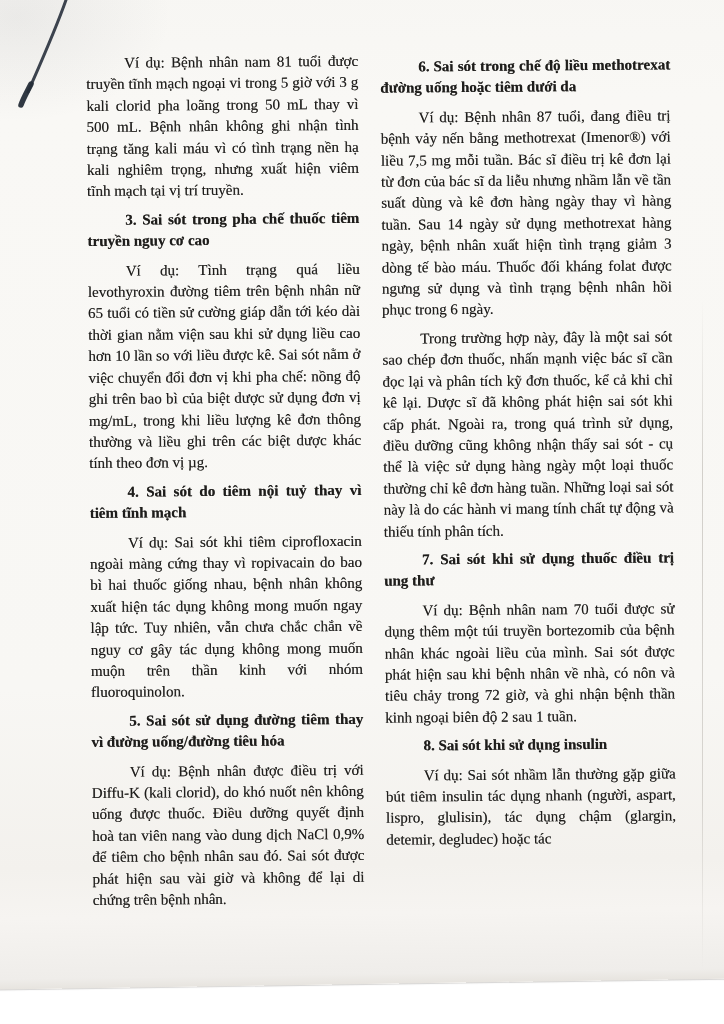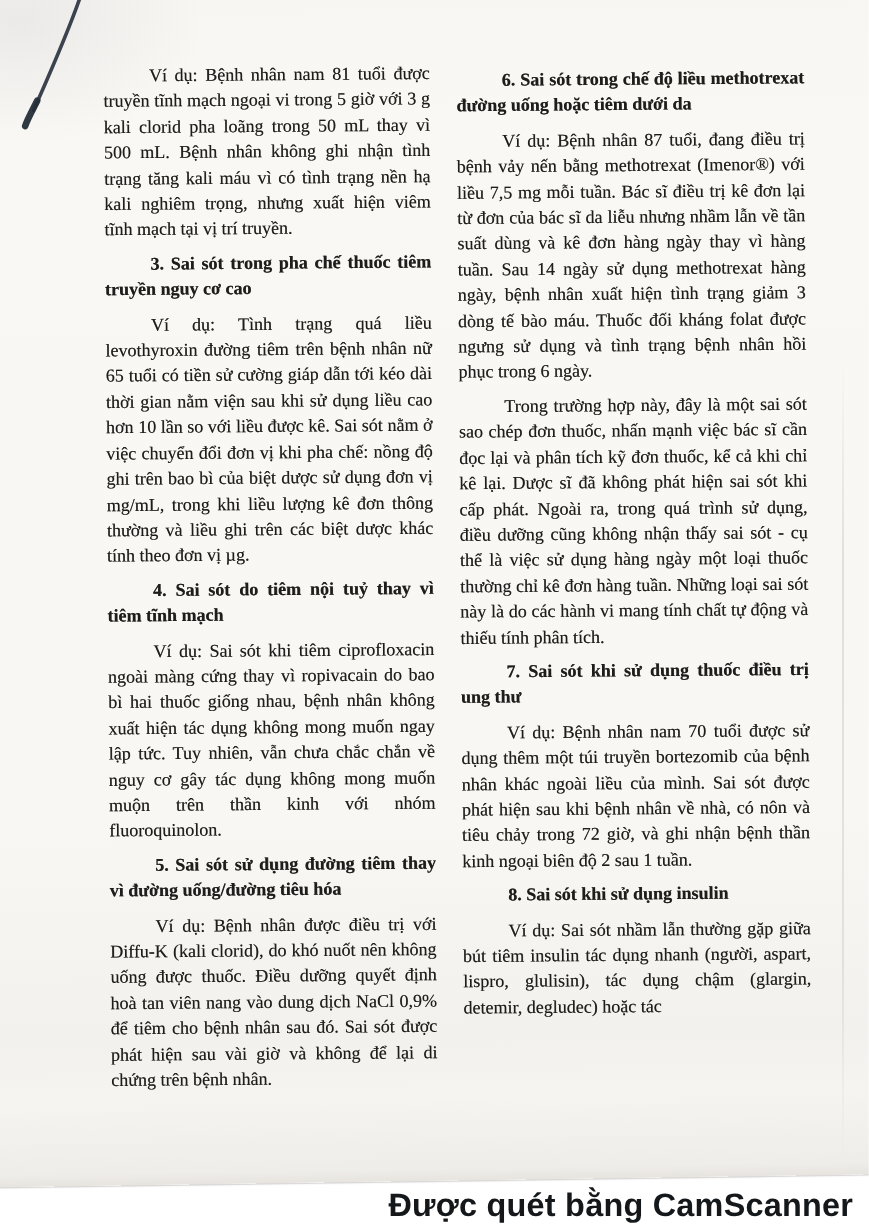--- a/index.html
+++ b/index.html
@@ -128,15 +128,14 @@
         <h3 class="heading">6. Sai sót trong chế độ liều methotrexat đường uống hoặc tiêm dưới da</h3>
         <p class="paragraph">Ví dụ: Bệnh nhân 87 tuổi, đang điều trị bệnh vảy nến bằng methotrexat (Imenor®) với liều 7,5 mg mỗi tuần. Bác sĩ điều trị kê đơn lại từ đơn của bác sĩ da liễu nhưng nhầm lẫn về tần suất dùng và kê đơn hàng ngày thay vì hàng tuần. Sau 14 ngày sử dụng methotrexat hàng ngày, bệnh nhân xuất hiện tình trạng giảm 3 dòng tế bào máu. Thuốc đối kháng folat được ngưng sử dụng và tình trạng bệnh nhân hồi phục trong 6 ngày.</p>
         <p class="paragraph">Trong trường hợp này, đây là một sai sót sao chép đơn thuốc, nhấn mạnh việc bác sĩ cần đọc lại và phân tích kỹ đơn thuốc, kể cả khi chỉ kê lại. Dược sĩ đã không phát hiện sai sót khi cấp phát. Ngoài ra, trong quá trình sử dụng, điều dưỡng cũng không nhận thấy sai sót - cụ thể là việc sử dụng hàng ngày một loại thuốc thường chỉ kê đơn hàng tuần. Những loại sai sót này là do các hành vi mang tính chất tự động và thiếu tính phân tích.</p>
         <h3 class="heading">7. Sai sót khi sử dụng thuốc điều trị ung thư</h3>
         <p class="paragraph">Ví dụ: Bệnh nhân nam 70 tuổi được sử dụng thêm một túi truyền bortezomib của bệnh nhân khác ngoài liều của mình. Sai sót được phát hiện sau khi bệnh nhân về nhà, có nôn và tiêu chảy trong 72 giờ, và ghi nhận bệnh thần kinh ngoại biên độ 2 sau 1 tuần.</p>
         <h3 class="heading">8. Sai sót khi sử dụng insulin</h3>
         <p class="paragraph">Ví dụ: Sai sót nhầm lẫn thường gặp giữa bút tiêm insulin tác dụng nhanh (người, aspart, lispro, glulisin), tác dụng chậm (glargin, detemir, degludec) hoặc tác</p>
       </div>
   </div>
 
-  <div class="watermark">Được quét bằng CamScanner</div>
 
 </div>
 
 </body></html>

